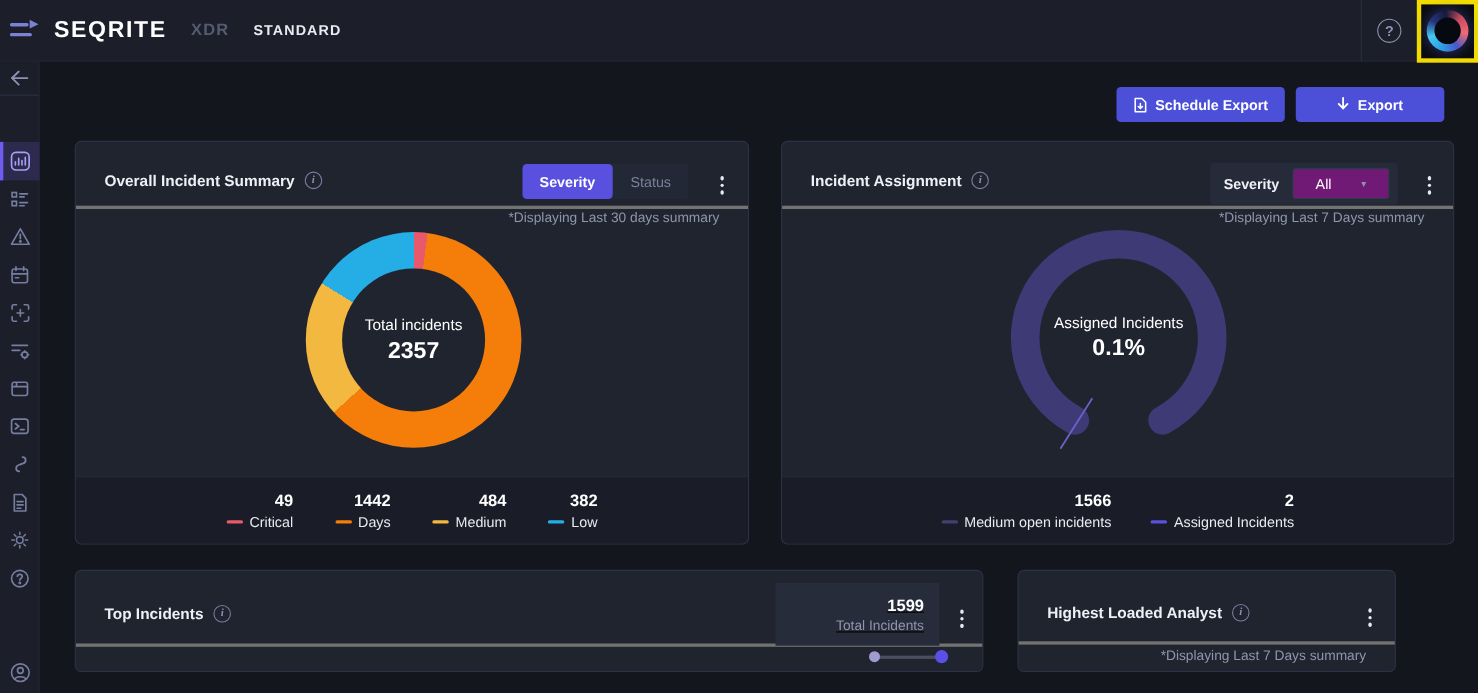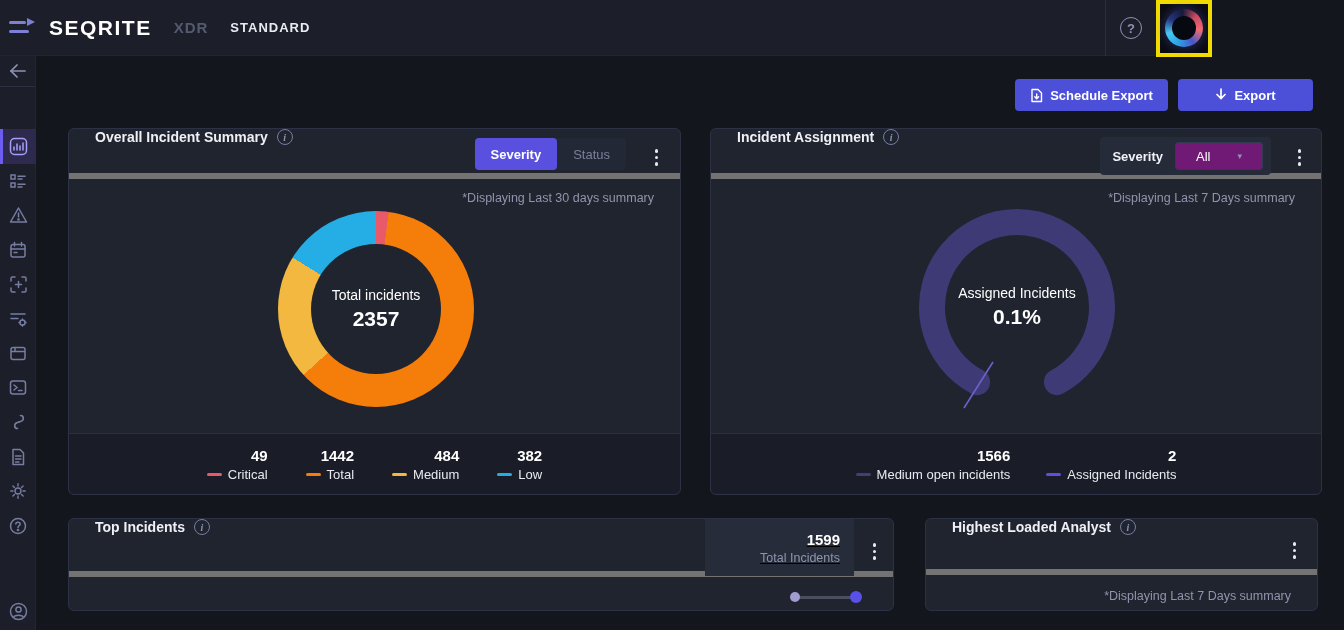--- a/index.html
+++ b/index.html
@@ -1,21 +1,21 @@
 <!DOCTYPE html>
 <html><head>
 <meta charset="utf-8">
 <style>
   * { margin:0; padding:0; box-sizing:border-box; }
   html,body { background:#0d0e13; }
   body { font-family:"Liberation Sans", sans-serif; }
   #stage { position:relative; width:1344px; height:630px; background:#14161e; overflow:hidden; }
 
   
-  .topbar { position:absolute; left:0; top:0; width:1212px; height:56px; background:#1c1f2a; border-bottom:1px solid #232632; display:flex; align-items:center; z-index:5; }
+  .topbar { position:absolute; left:0; top:0; width:1344px; height:56px; background:#1c1f2a; border-bottom:1px solid #232632; display:flex; align-items:center; z-index:5; }
   .nav-toggle { width:26px; height:20px; margin-left:9px; position:relative; cursor:pointer; }
   .nav-toggle .bar { position:absolute; left:0; height:3px; width:20px; background:#7d81d6; border-radius:2px; }
   .nav-toggle .bar.b1 { top:3px; width:17px; }
   .nav-toggle .bar.b2 { top:12px; }
   .nav-toggle .arrow { position:absolute; right:0; top:0; width:0; height:0; border-left:8px solid #7d81d6; border-top:4.5px solid transparent; border-bottom:4.5px solid transparent; }
   .logo { color:#ffffff; font-size:21px; font-weight:700; letter-spacing:1.5px; margin-left:14px; }
   .product { color:#545b70; font-size:15px; font-weight:700; letter-spacing:1px; margin-left:22px; }
   .edition { color:#e9ebf2; font-size:13px; font-weight:600; letter-spacing:1px; margin-left:22px; }
   .topbar-right { position:absolute; right:0; top:0; height:56px; display:flex; align-items:center; }
   .topbar-divider { width:1px; height:56px; background:#2a2e3c; margin-right:14px; }
@@ -34,21 +34,21 @@
   .side-user { position:absolute; bottom:9px; left:0; width:36px; display:flex; justify-content:center; color:#767da0; cursor:pointer; }
   .side-item svg, .side-back svg, .side-user svg { display:block; }
 
   
   .btn { position:absolute; height:32px; background:#4c50d8; border:none; border-radius:4px; color:#ffffff; font-family:"Liberation Sans",sans-serif; font-size:13px; font-weight:700; display:flex; align-items:center; justify-content:center; gap:7px; cursor:pointer; }
   .btn-schedule { left:1015px; top:79px; width:153px; }
   .btn-export { left:1178px; top:79px; width:135px; }
 
   
   .card { position:absolute; background:#20242f; border:1px solid #2d3145; border-radius:6px; }
-  .card-header { position:relative; display:flex; border-bottom:6px solid #737373; background:#22263100; }
+  .card-header { position:relative; display:flex; align-items:center; border-bottom:3px solid #737373; background:#22263100;margin-top:11px; }
   .card-title { color:#eef0f5; font-size:14px; font-weight:700; }
   .info-icon { width:16px; height:16px; border:1.3px solid #767da0; border-radius:50%; color:#8d92b5; font-size:10px; font-style:italic; font-weight:700; display:flex; align-items:center; justify-content:center; margin-left:9px; cursor:pointer; font-family:"Liberation Serif",serif; }
   .kebab { display:flex; flex-direction:column; gap:3px; align-items:center; cursor:pointer; padding:4px; }
   .kebab i { width:3.5px; height:3.5px; border-radius:50%; background:#e8eaf0; }
   .note { position:absolute; color:#8f95ac; font-size:12.5px; }
 
   
   #card-overall { left:68px; top:128px; width:613px; height:367px; }
   #card-overall .card-header { height:50px; padding:0 16px 0 26px; }
   .toggle-group { position:absolute; right:54px; top:9px; display:flex; background:#232836; border-radius:4px; }
@@ -85,21 +85,21 @@
   .total-block { position:absolute; right:39px; top:0; width:149px; height:57px; background:#272c3b; display:flex; flex-direction:column; align-items:flex-end; justify-content:center; padding-right:14px;text-decoration:underline; }
   .total-value { color:#ffffff; font-size:15px; font-weight:700; }
   .total-label { color:#8f95ac; font-size:12.5px; margin-top:3px; }
   #card-top-incidents .kebab { position:absolute; right:13px; top:20px; }
   .range-slider { position:absolute; right:31px; bottom:7px; width:72px; height:12px; cursor:pointer; }
   .range-line { position:absolute; left:4px; right:4px; top:5px; height:2.5px; background:#4a4e5e; }
   .range-dot-l { position:absolute; left:0; top:1px; width:10px; height:10px; border-radius:50%; background:#a09cd0; }
   .range-dot-r { position:absolute; right:0; top:0; width:12px; height:12px; border-radius:50%; background:#5a50e8; }
 
   
-  #card-analyst { left:925px; top:518px; width:393px; height:93px; }
+  #card-analyst { left:925px; top:518px; width:344px; height:93px; }
   #card-analyst .card-header { height:56px; padding:0 0 0 26px; }
   #card-analyst .kebab { position:absolute; right:17px; top:19px; }
 </style>
 </head>
 <body>
 
 <div id="stage">
 
   <div class="topbar">
     <div class="nav-toggle">
@@ -253,21 +253,21 @@
         <span class="legend-value">49</span>
         <span class="legend-row">
             <i class="legend-dash" style="background: rgb(232, 89, 106);"></i>
             <span class="legend-label">Critical</span>
           </span>
       </div>
       <div class="legend-item">
         <span class="legend-value">1442</span>
         <span class="legend-row">
             <i class="legend-dash" style="background: rgb(245, 125, 10);"></i>
-            <span class="legend-label">Total</span>
+            <span class="legend-label">Days</span>
           </span>
       </div>
       <div class="legend-item">
         <span class="legend-value">484</span>
         <span class="legend-row">
             <i class="legend-dash" style="background: rgb(243, 184, 63);"></i>
             <span class="legend-label">Medium</span>
           </span>
       </div>
       <div class="legend-item">

